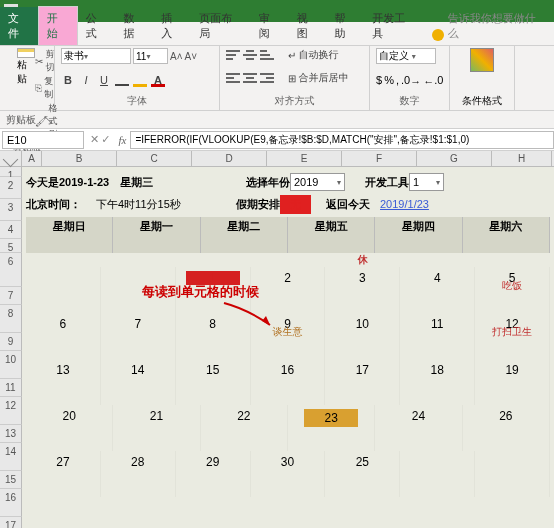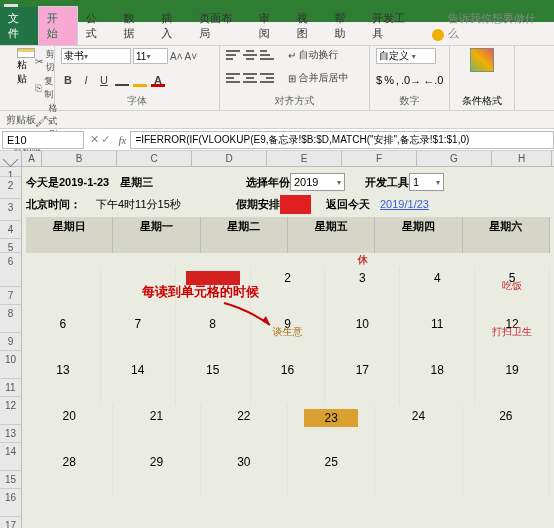--- a/index.html
+++ b/index.html
@@ -335,20 +335,21 @@
         </div>
         <div class="cal-row">
           <div class="cal-cell">20</div>
           <div class="cal-cell">21</div>
           <div class="cal-cell">22</div>
           <div class="cal-cell"><span class="hl-yellow">23</span></div>
           <div class="cal-cell">24</div>
           <div class="cal-cell">26</div>
         </div>
         <div class="cal-row">
+          <div class="cal-cell">27</div>
           <div class="cal-cell">28</div>
           <div class="cal-cell">29</div>
           <div class="cal-cell">30</div>
           <div class="cal-cell">25</div>
           <div class="cal-cell"></div>
           <div class="cal-cell"></div>
         </div>
       </div>
       <div class="annotation">每读到单元格的时候</div>
       <svg class="arrow" viewBox="0 0 60 30">

